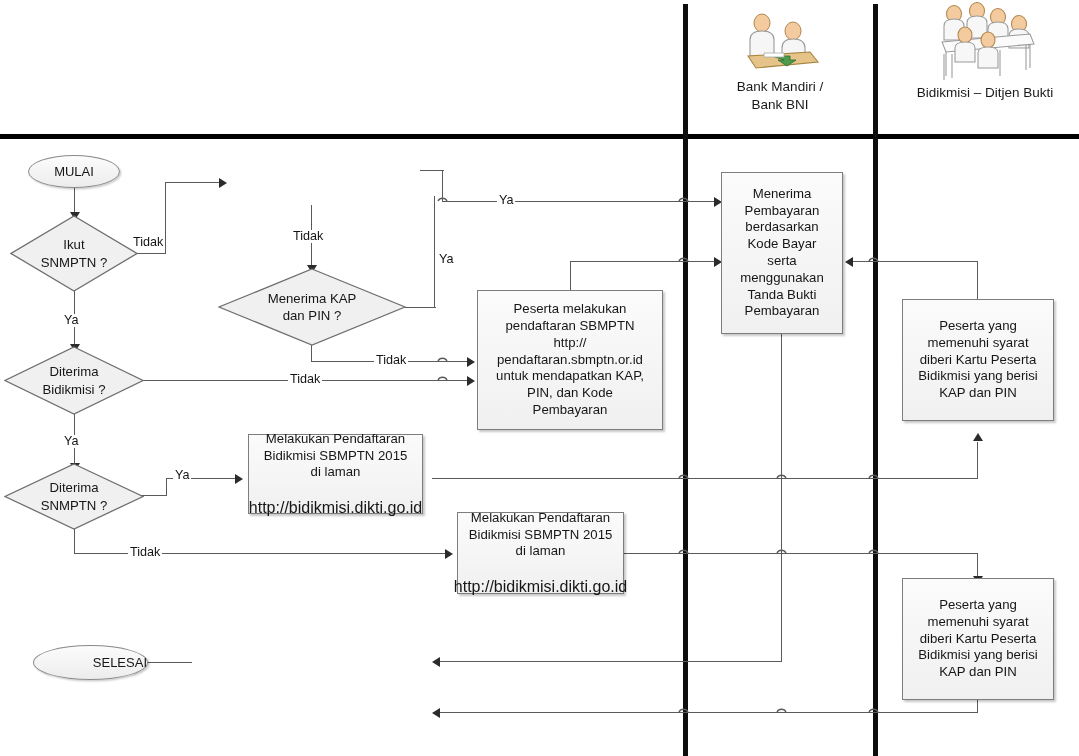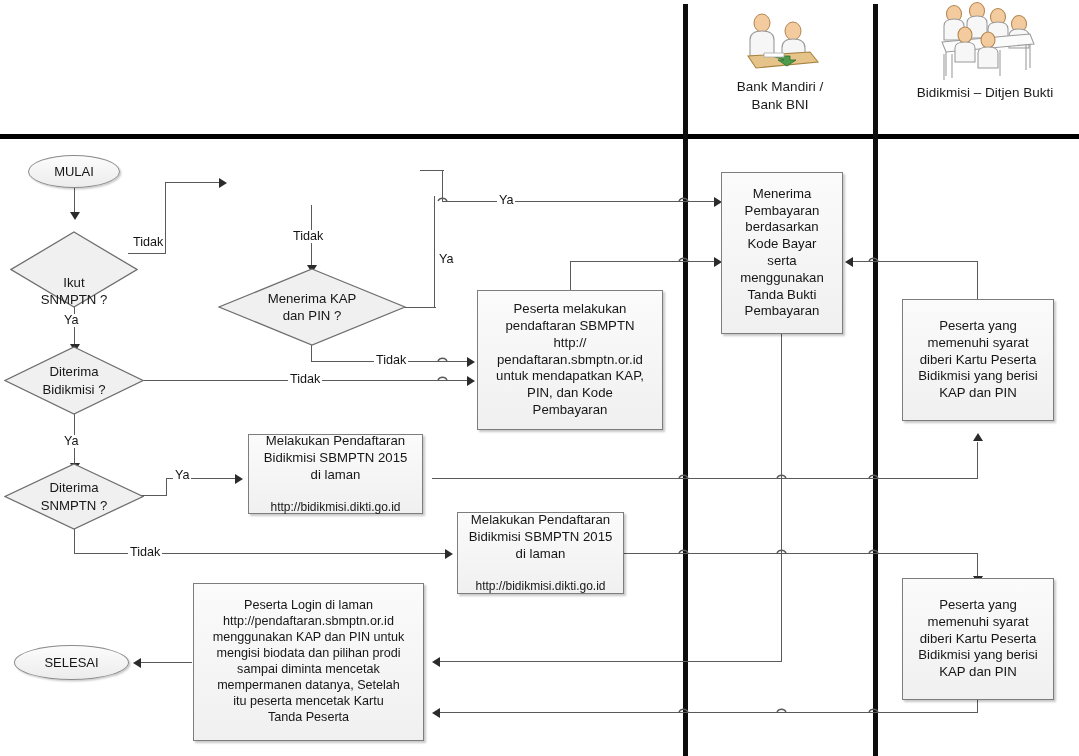--- a/index.html
+++ b/index.html
@@ -20,21 +20,21 @@
         justify-content:center;text-align:center;color:#161616;}
   .proc{background:linear-gradient(180deg,#fbfbfb 0%,#f0f0f0 100%);
         border:1.3px solid #7d7d7d;box-shadow:1.5px 1.5px 2px rgba(0,0,0,.22);
         font-size:13.2px;line-height:1.27;padding:3px 5px;white-space:pre-line;}
   .term{background:linear-gradient(180deg,#fcfcfc 0%,#ececec 100%);
         border:1.3px solid #8a8a8a;border-radius:50%;font-size:13px;
         box-shadow:1.5px 1.5px 2px rgba(0,0,0,.2);}
   .dec{background:transparent;font-size:13.2px;line-height:1.3;white-space:pre-line;}
   .dec .dshape{position:absolute;inset:0;}
   .dec .dtxt{position:relative;z-index:2;}
-  .sub{display:block;font-size:12px;line-height:1.2;margin-top:17px;}
+  .sub{display:block;font-size:16px;line-height:1.2;margin-top:17px;}
 
   
   .ln{position:absolute;background:#5a5a5a;}
   .lh{height:1.4px;}
   .lv{width:1.4px;}
   .arr{position:absolute;width:0;height:0;}
   .arr-r{border-top:5.2px solid transparent;border-bottom:5.2px solid transparent;border-left:8.5px solid #2b2b2b;}
   .arr-l{border-top:5.2px solid transparent;border-bottom:5.2px solid transparent;border-right:8.5px solid #2b2b2b;}
   .arr-d{border-left:5.2px solid transparent;border-right:5.2px solid transparent;border-top:8.5px solid #2b2b2b;}
   .arr-u{border-left:5.2px solid transparent;border-right:5.2px solid transparent;border-bottom:8.5px solid #2b2b2b;}
@@ -170,21 +170,21 @@
   <div class="ln lh" style="left:440px;top:712px;width:538px;"></div>
   <div class="arr arr-l" style="left:432px;top:707.5px;"></div>
 
   <div class="ln lh" style="left:140px;top:662px;width:52px;"></div>
   <div class="arr arr-l" style="left:133px;top:657.5px;"></div>
 
   <div class="node term" style="left:28px;top:155px;width:92px;height:33px;">
     <span>MULAI</span>
   </div>
 
-  <div class="node dec" style="left:10px;top:231px;width:128px;height:77px;align-items:flex-end;">
+  <div class="node dec" style="left:10px;top:215px;width:128px;height:77px;">
     <svg class="dshape" viewBox="0 0 128 77" preserveAspectRatio="none">
       <polygon points="64,1 127,38.5 64,76 1,38.5" fill="#f0f0f0" stroke="#6e6e6e" stroke-width="1.3"></polygon>
     </svg>
     <span class="dtxt">Ikut
 SNMPTN ?</span>
   </div>
 
   <div class="node dec" style="left:4px;top:346px;width:140px;height:69px;">
     <svg class="dshape" viewBox="0 0 140 69" preserveAspectRatio="none">
       <polygon points="70,1 139,34.5 70,68 1,34.5" fill="#f0f0f0" stroke="#6e6e6e" stroke-width="1.3"></polygon>
@@ -246,40 +246,30 @@
     <span class="sub">http://bidikmisi.dikti.go.id</span>
   </div>
 
   <div class="node proc" style="left:457px;top:512px;width:167px;height:82px;flex-direction:column;">
     <span>Melakukan Pendaftaran
 Bidikmisi SBMPTN 2015
 di laman</span>
     <span class="sub">http://bidikmisi.dikti.go.id</span>
   </div>
 
-  <div class="node proc" style="left:193px;top:583px;width:231px;height:158px;font-size:12.6px;">
-    <span>Peserta Login di laman
-http://pendaftaran.sbmptn.or.id
-menggunakan KAP dan PIN untuk
-mengisi biodata dan pilihan prodi
-sampai diminta mencetak
-mempermanen datanya, Setelah
-itu peserta mencetak Kartu
-Tanda Peserta</span>
-  </div>
 
   <div class="node proc" style="left:902px;top:578px;width:152px;height:122px;">
     <span>Peserta yang
 memenuhi syarat
 diberi Kartu Peserta
 Bidikmisi yang berisi
 KAP dan PIN</span>
   </div>
 
-  <div class="node term" style="left:14px;top:645px;width:115px;height:35px;">
+  <div class="node term" style="left:33px;top:645px;width:115px;height:35px;justify-content:flex-end;">
     <span>SELESAI</span>
   </div>
 
   <svg class="hop" style="left:0;top:0;width:1079px;height:756px;pointer-events:none;" viewBox="0 0 1079 756">
     <g fill="none" stroke="#5a5a5a" stroke-width="1.4">
       <path d="M438 201 a5 5 0 0 1 9 0"></path>
       <path d="M438 361 a5 5 0 0 1 9 0"></path>
       <path d="M438 380 a5 5 0 0 1 9 0"></path>
       <path d="M679 201 a5 5 0 0 1 9 0"></path>
       <path d="M679 261 a5 5 0 0 1 9 0"></path>

